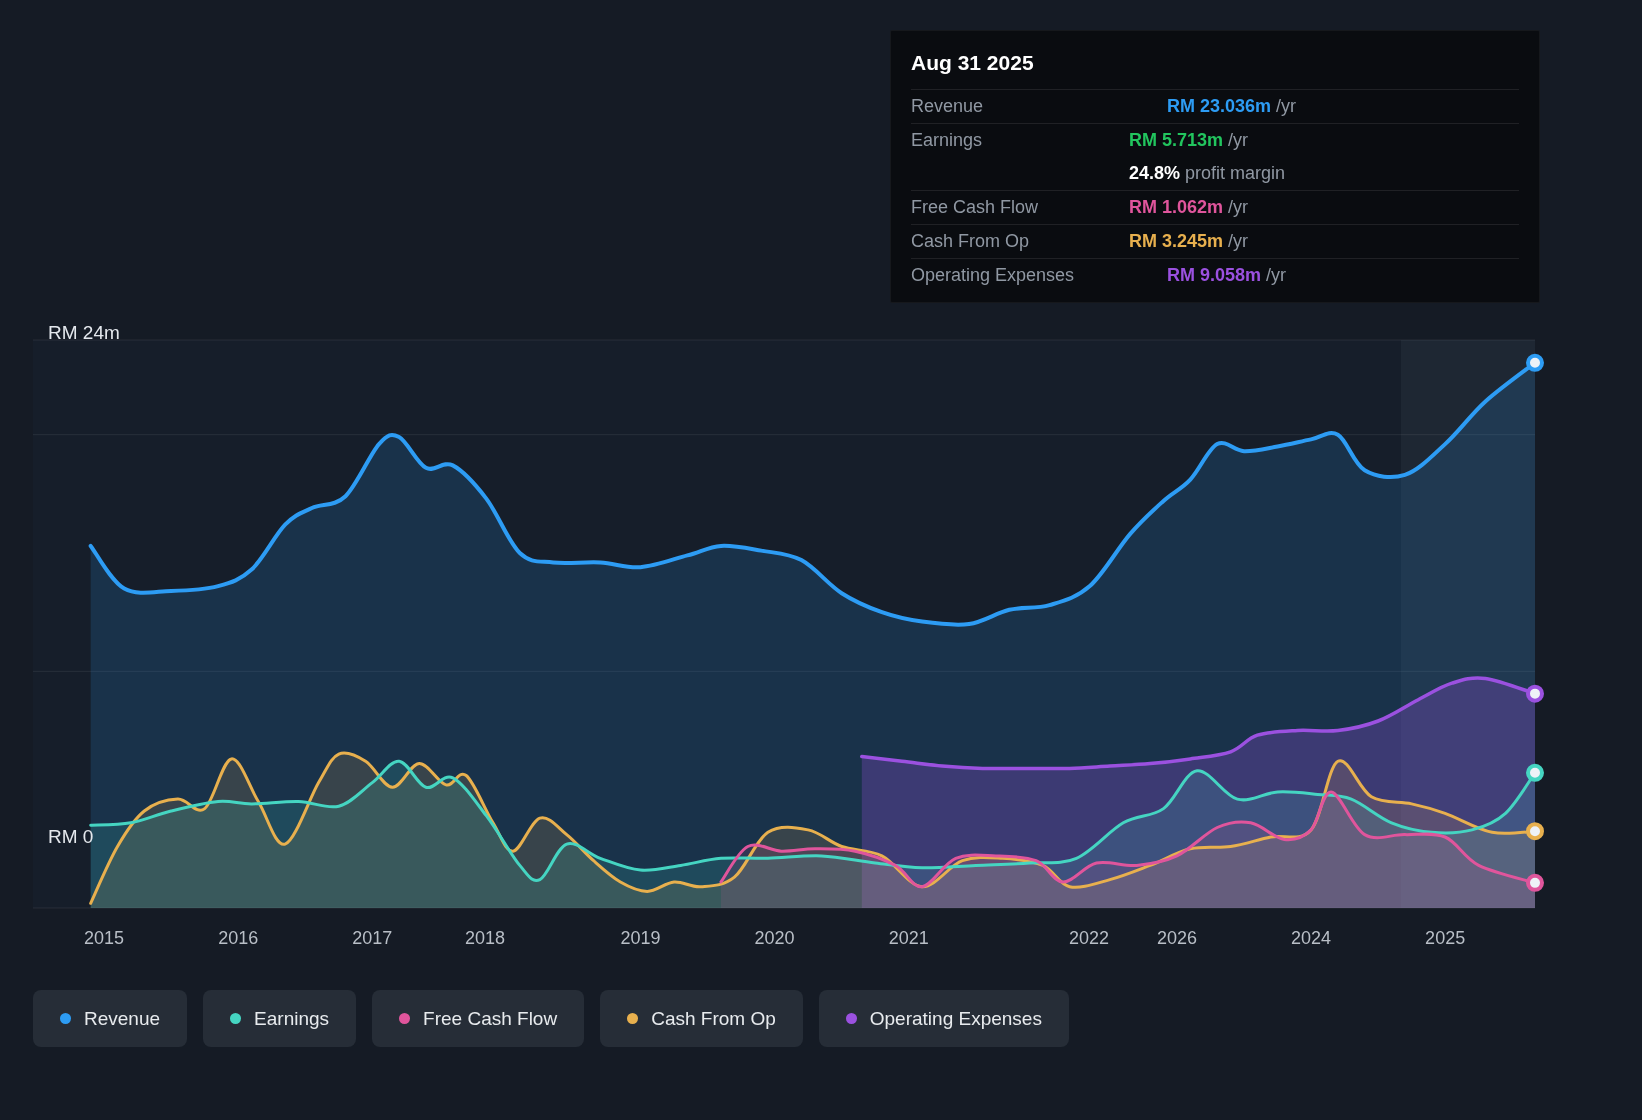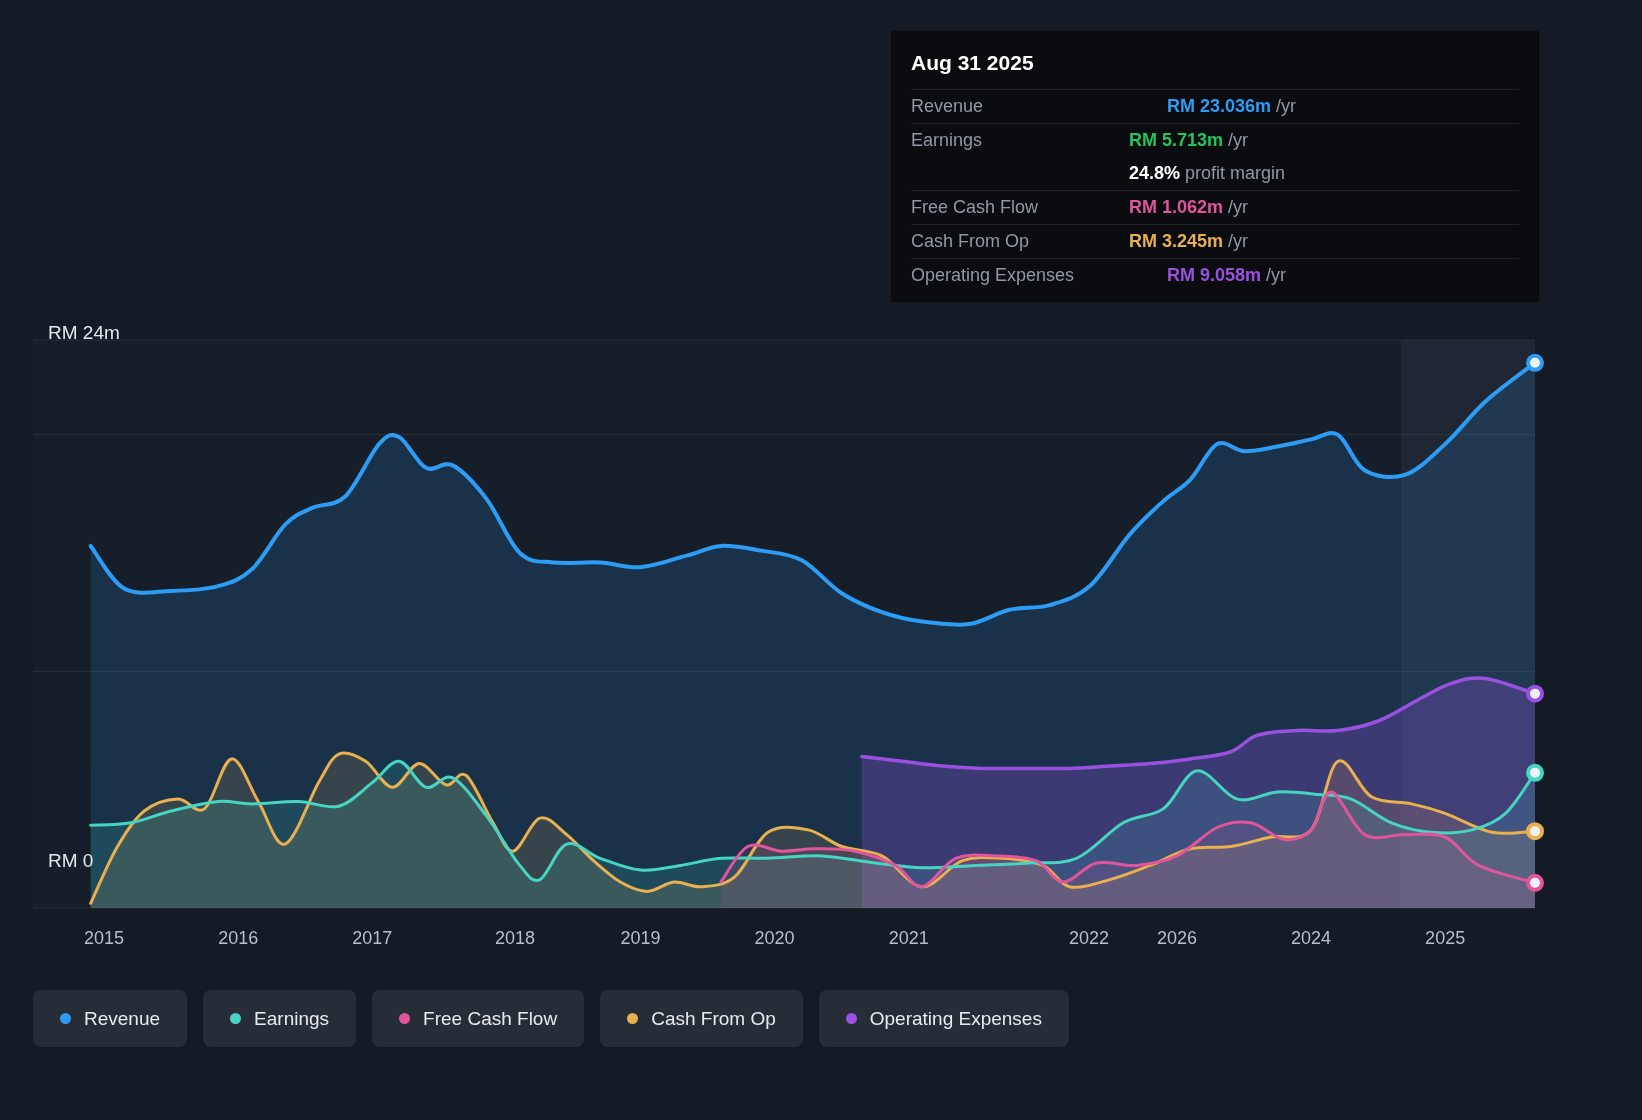--- a/index.html
+++ b/index.html
@@ -9,21 +9,21 @@
     font-family:"Liberation Sans",sans-serif;
     position:relative;
     overflow:hidden;
   }
   #chart-svg{position:absolute;left:0;top:0;z-index:1;}
   .y-label{
     position:absolute;left:48px;z-index:3;
     color:#e4e8ed;font-size:19px;font-weight:400;
   }
   .y-label.top{top:286px;margin-top:36px;}
-  .y-label.bottom{top:850px;}
+  .y-label.bottom{top:826px;}
   .x-tick{
     position:absolute;top:928px;transform:translateX(-50%);
     color:#b9bfc7;font-size:18px;z-index:3;
   }
   .tooltip{
     position:absolute;left:890px;top:30px;width:650px;
     background:#0a0c10;border:1px solid rgba(255,255,255,0.05);
     border-radius:2px;box-sizing:border-box;
     padding:12px 20px 10px;z-index:5;
   }
@@ -80,21 +80,21 @@
       <circle cx="1535" cy="772.7923333333333" r="7" fill="#eef2f7" stroke="#45d5c2" stroke-width="4"></circle>
       <circle cx="1535" cy="882.866" r="7" fill="#eef2f7" stroke="#e0559c" stroke-width="4"></circle>
     </svg>
 
   <div class="y-label top">RM 24m</div>
   <div class="y-label bottom">RM 0</div>
   <div id="x-ticks">
       <div class="x-tick" style="left: 104.077px;">2015</div>
       <div class="x-tick" style="left: 238.184px;">2016</div>
       <div class="x-tick" style="left: 372.291px;">2017</div>
-      <div class="x-tick" style="left: 515px;">2018</div>
+      <div class="x-tick" style="left: 485px;">2018</div>
       <div class="x-tick" style="left: 640.505px;">2019</div>
       <div class="x-tick" style="left: 774.612px;">2020</div>
       <div class="x-tick" style="left: 908.72px;">2021</div>
       <div class="x-tick" style="left: 1089px;">2022</div>
       <div class="x-tick" style="left: 1176.93px;">2026</div>
       <div class="x-tick" style="left: 1311.04px;">2024</div>
       <div class="x-tick" style="left: 1445.15px;">2025</div>
     </div>
 
   <div class="tooltip">

